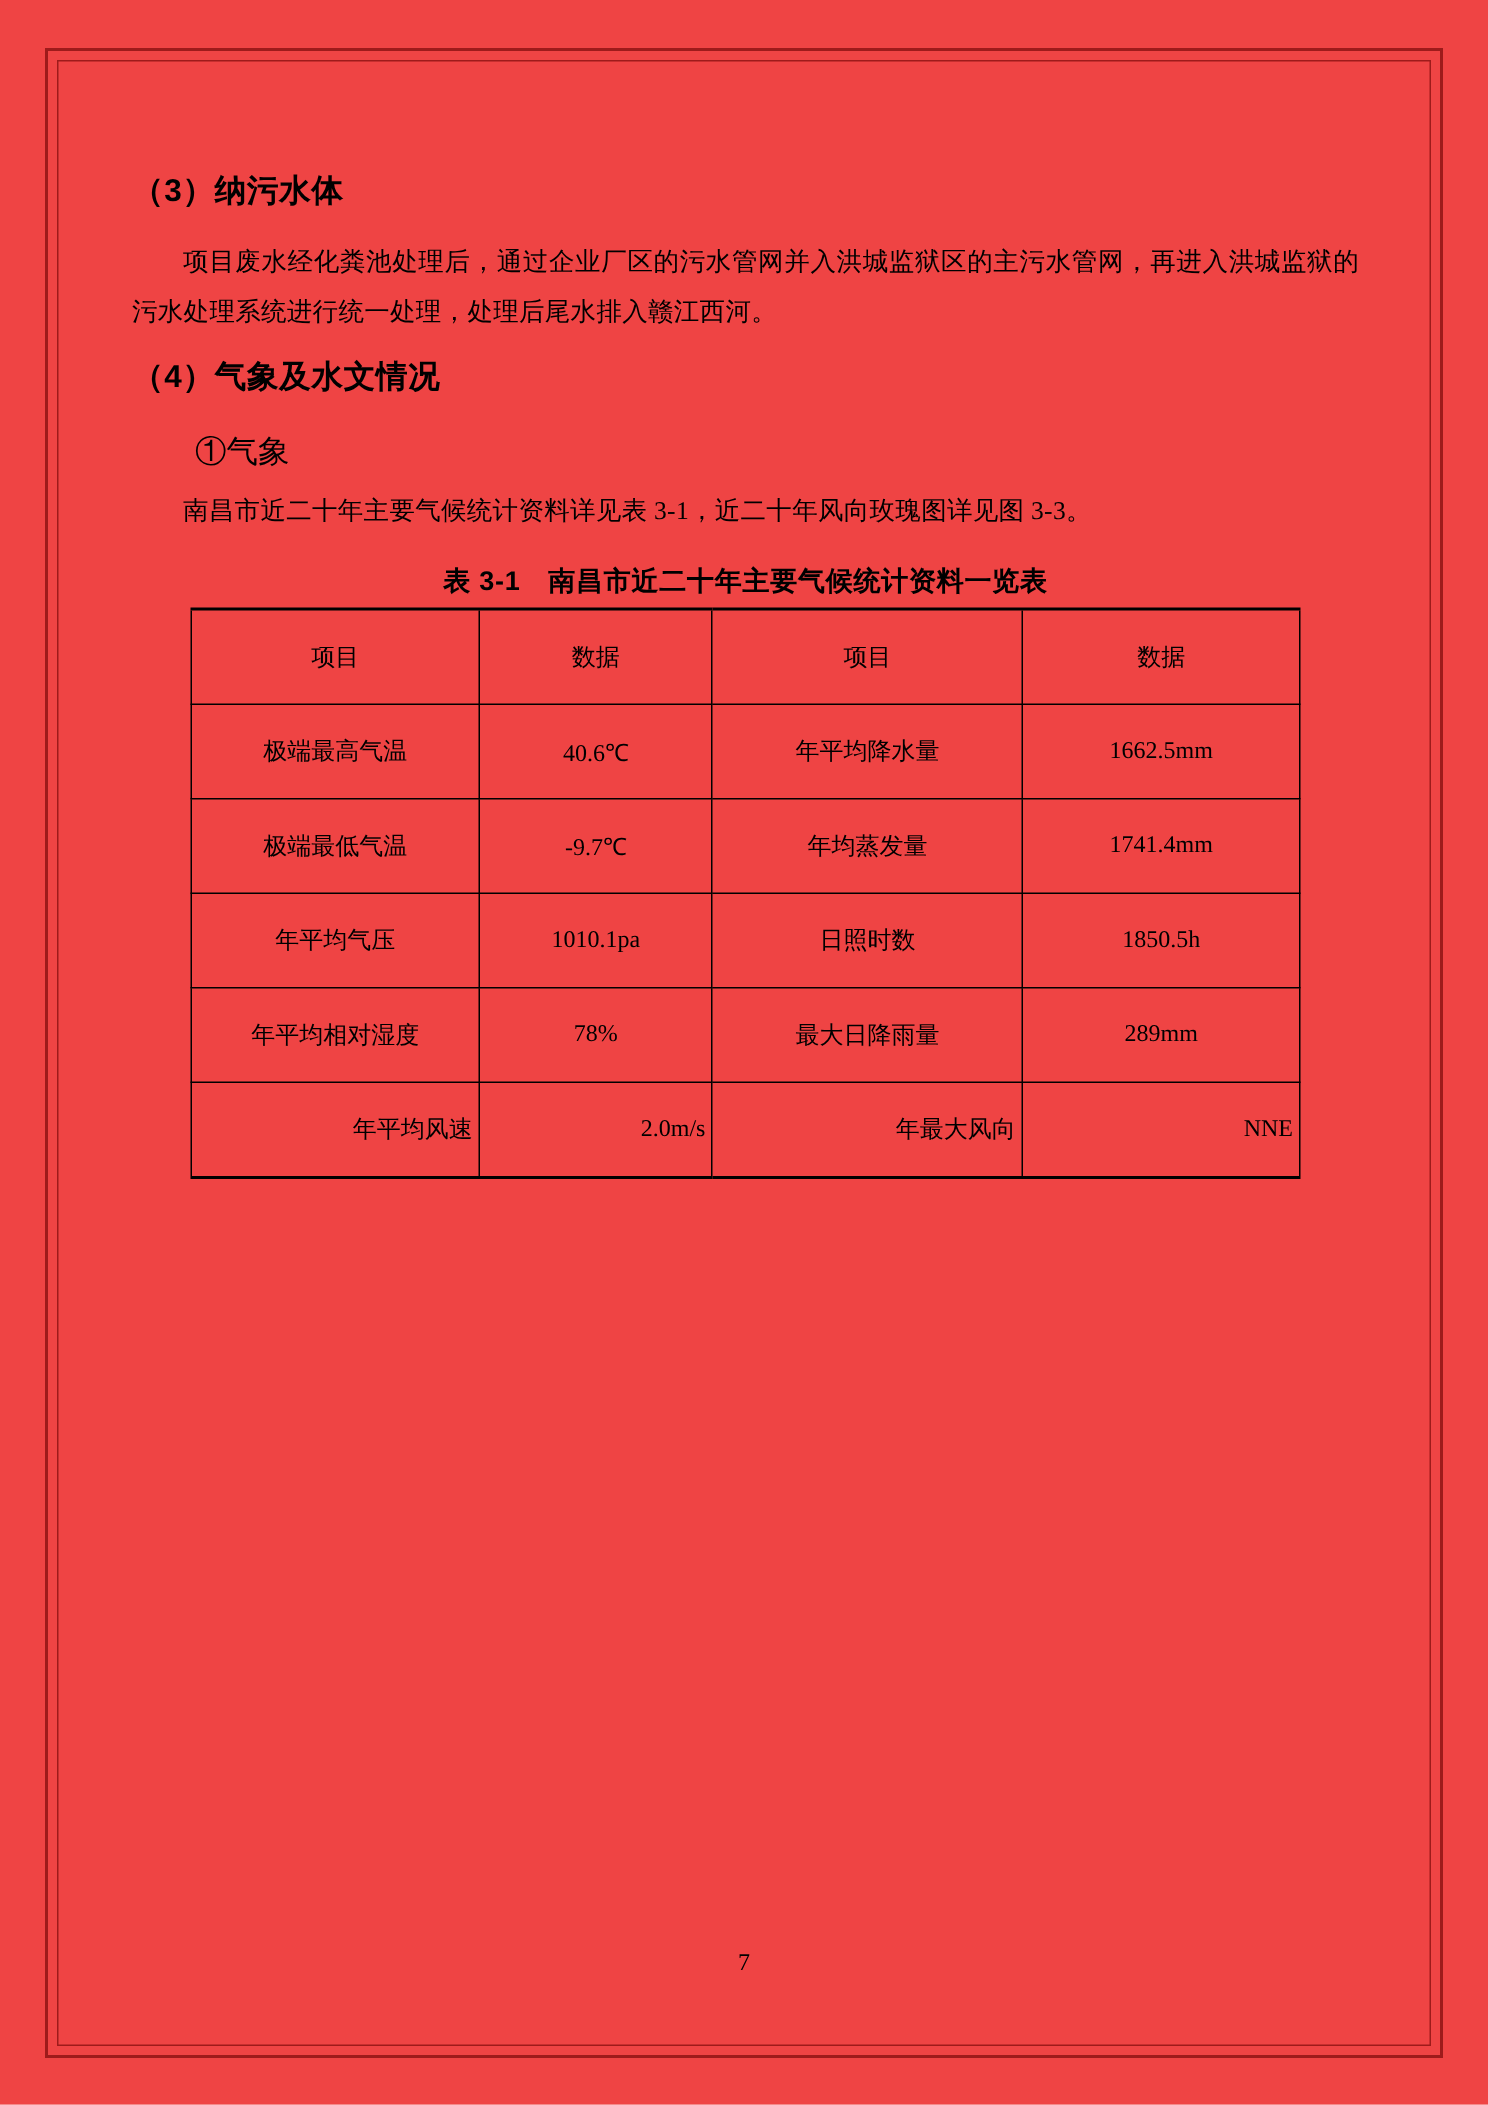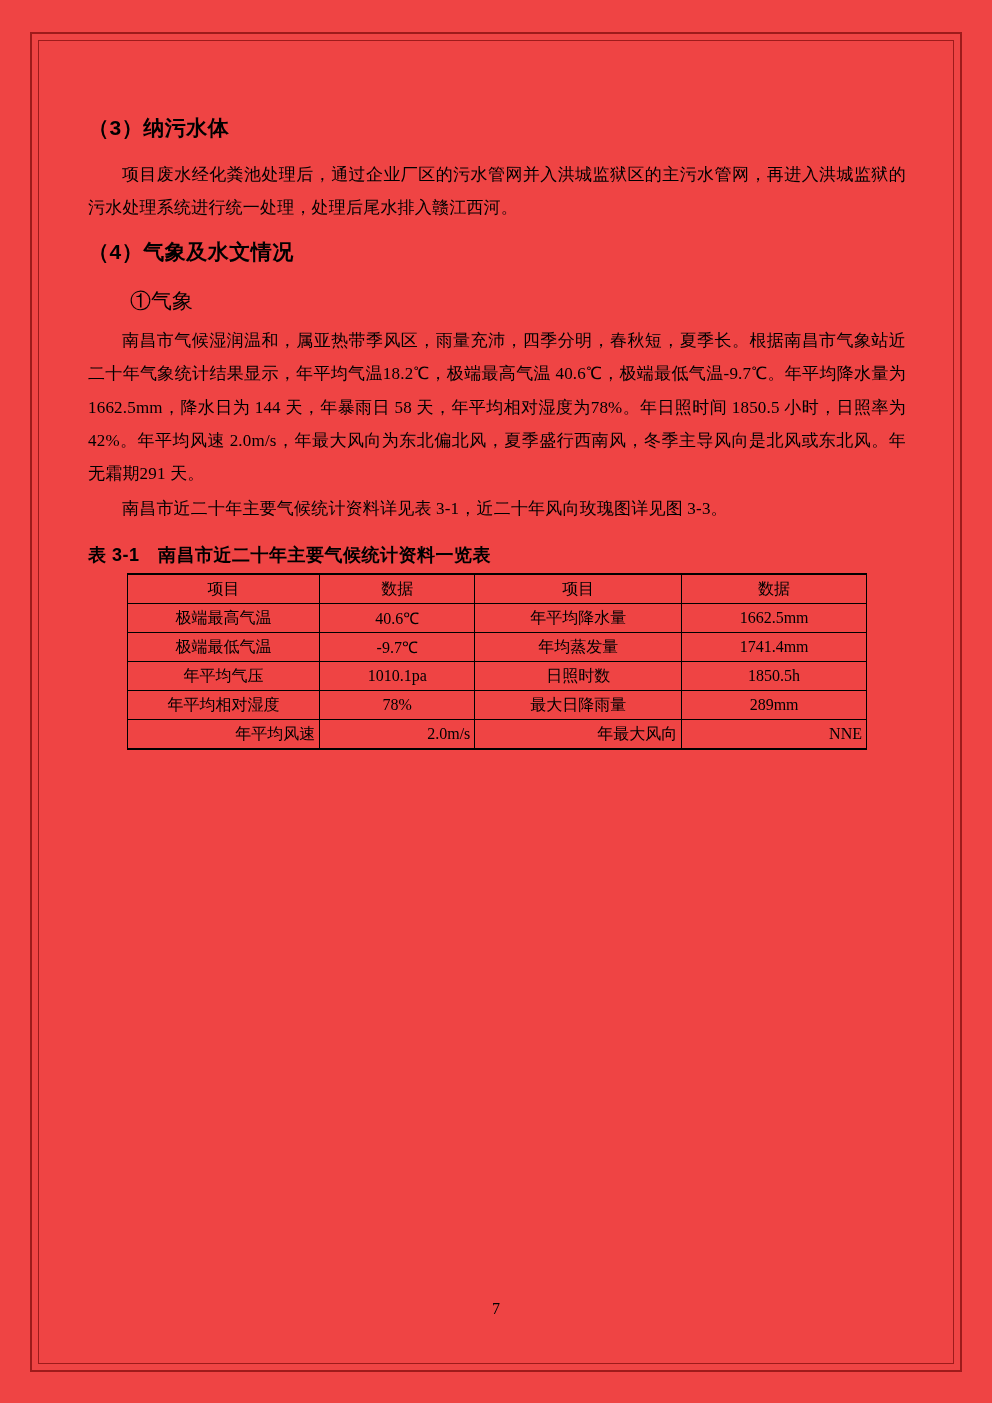--- a/index.html
+++ b/index.html
@@ -68,37 +68,38 @@
   p.para-sub {
     font-size: 21px;
     line-height: 1.95;
     margin: 0 0 2px 0;
     text-indent: 2em;
   }
   .spacer-10 { height: 10px; }
 
   
   .table-title {
+    text-align: center;
     font-family: "Liberation Sans", sans-serif;
     font-weight: bold;
     font-size: 18px;
     margin: 18px 0 6px 0;
     letter-spacing: 0.5px;
   }
   table.climate {
     border-collapse: collapse;
     width: 740px;
     margin: 0 auto;
     font-size: 16px;
     font-family: "Liberation Serif", serif;
   }
   table.climate td, table.climate th {
     border: 1px solid #000000;
     text-align: center;
-    padding: 3px 4px;
+    padding: 20px 4px;
     height: 22px;
     font-weight: normal;
   }
   table.climate thead th {
     border-top: 2.5px solid #000000;
     border-bottom: 1px solid #000000;
   }
   table.climate tbody tr:last-child td {
     border-bottom: 2.5px solid #000000;
     text-align: right;
@@ -131,21 +132,20 @@
     <h2 class="heading">（3）纳污水体</h2>
 
     <p class="para">项目废水经化粪池处理后，通过企业厂区的污水管网并入洪城监狱区的主污水管网，再进入洪城监狱的污水处理系统进行统一处理，处理后尾水排入赣江西河。</p>
 
     <div class="spacer-10"></div>
 
     <h2 class="heading">（4）气象及水文情况</h2>
 
     <p class="para-sub">①气象</p>
 
-    <p class="para">南昌市气候湿润温和，属亚热带季风区，雨量充沛，四季分明，春秋短，夏季长。根据南昌市气象站近二十年气象统计结果显示，年平均气温18.2℃，极端最高气温 40.6℃，极端最低气温-9.7℃。年平均降水量为1662.5mm，降水日为 144 天，年暴雨日 58 天，年平均相对湿度为78%。年日照时间 1850.5 小时，日照率为 42%。年平均风速 2.0m/s，年最大风向为东北偏北风，夏季盛行西南风，冬季主导风向是北风或东北风。年无霜期291 天。</p>
 
     <p class="para">南昌市近二十年主要气候统计资料详见表 3-1，近二十年风向玫瑰图详见图 3-3。</p>
 
     <div class="table-title">表 3-1　南昌市近二十年主要气候统计资料一览表</div>
 
     <table class="climate">
       <colgroup>
         <col class="c1">
           <col class="c2">
           <col class="c3">

